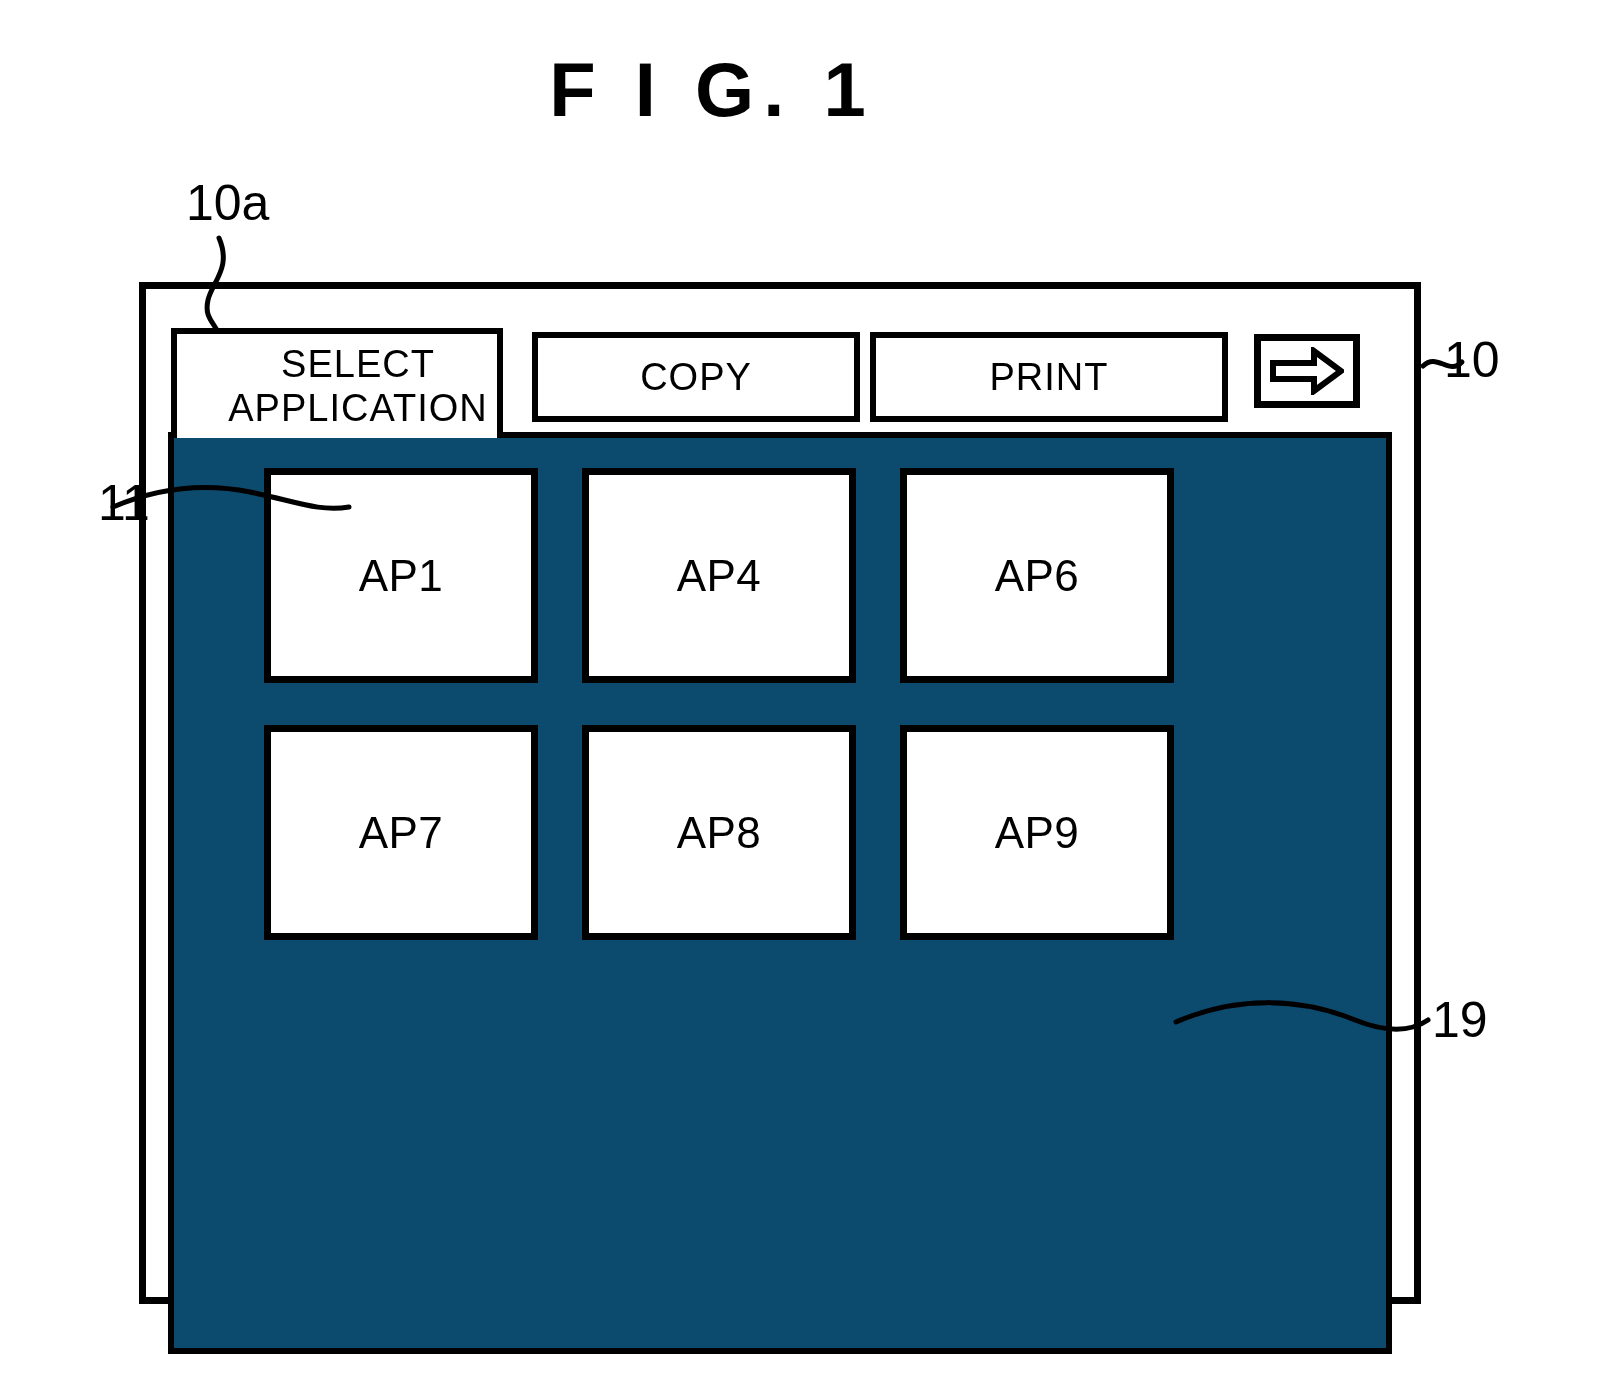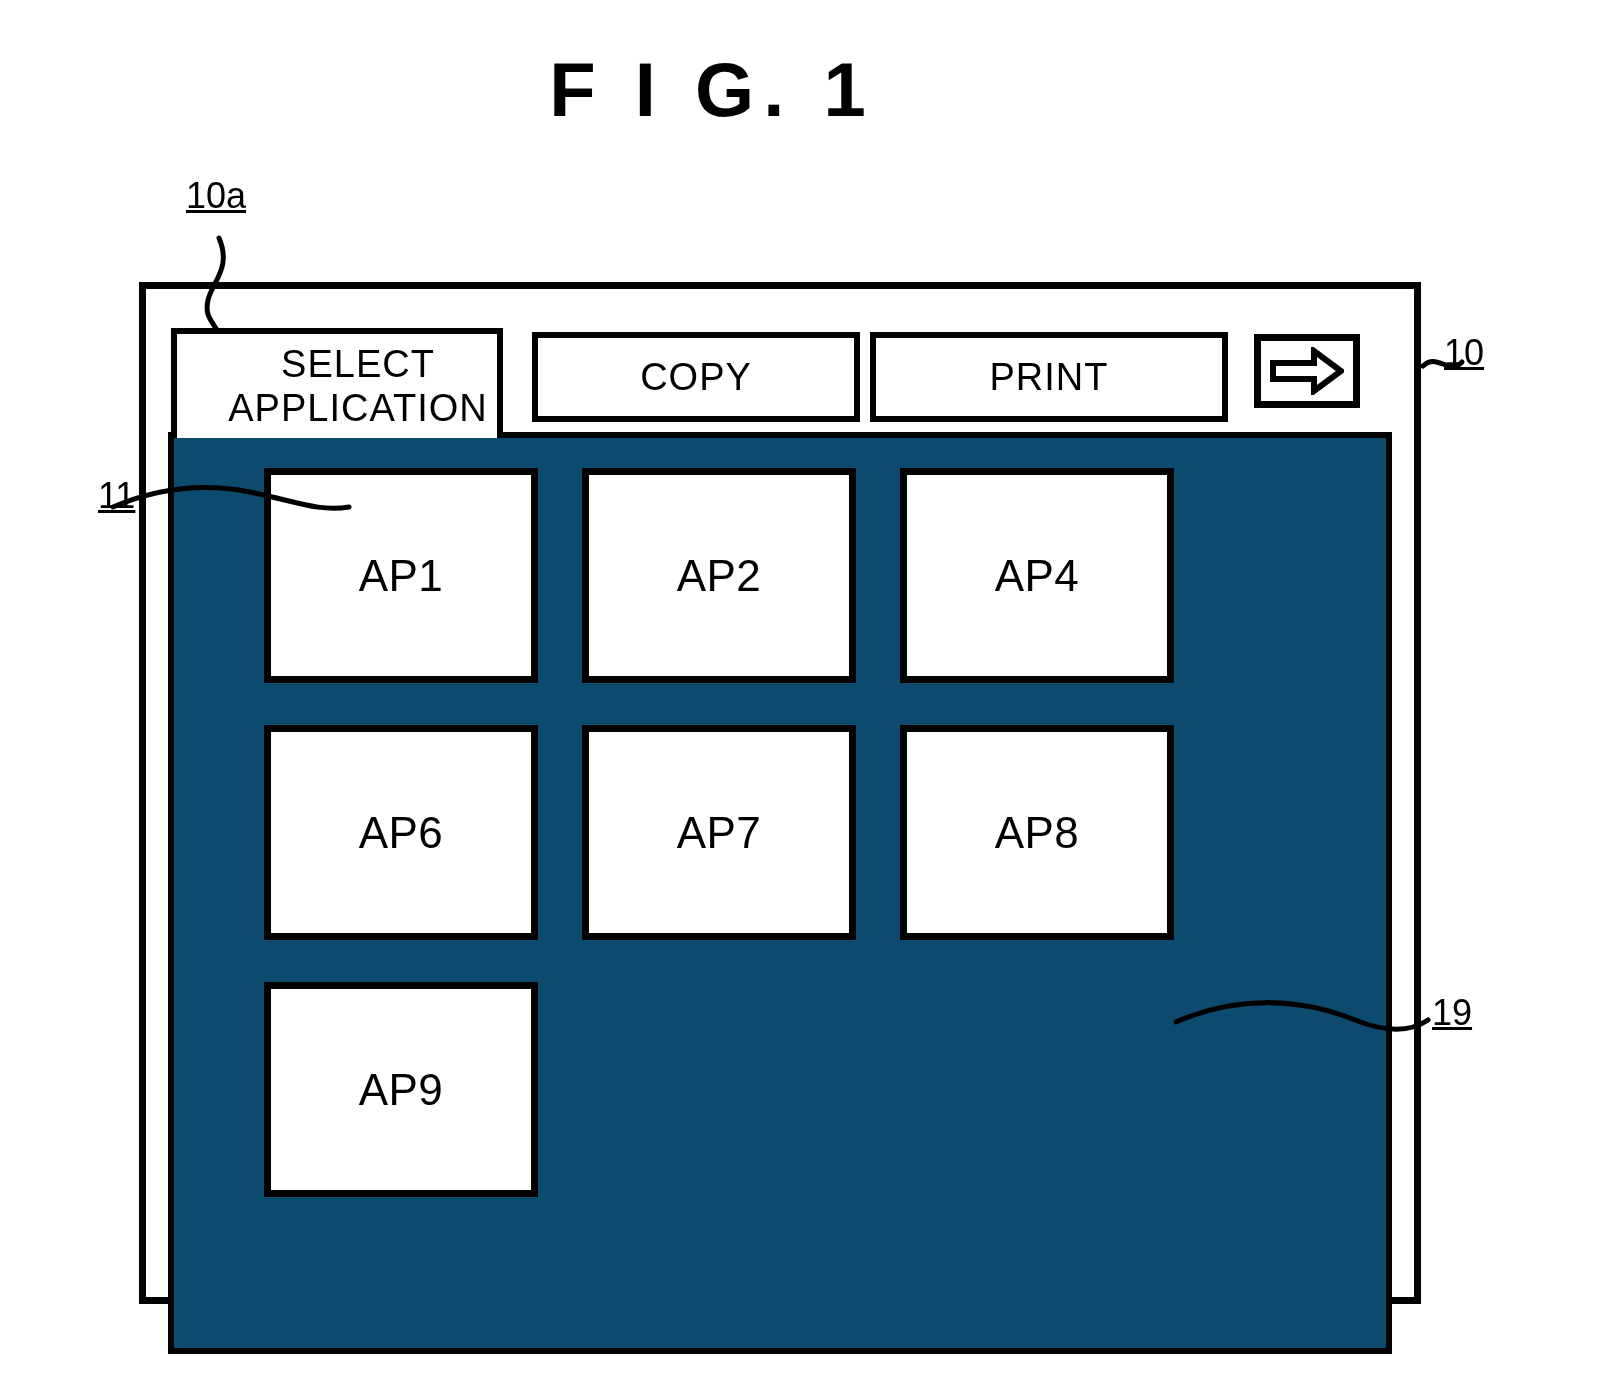--- a/index.html
+++ b/index.html
@@ -150,24 +150,23 @@
     display: flex;
     align-items: center;
     justify-content: center;
     font-size: 44px;
     letter-spacing: 0.5px;
   }
 
   
   .ref-label {
     position: absolute;
-    font-size: 36px;
+    font-size: 50px;
     line-height: 1;
     white-space: nowrap;
-    text-decoration: underline;
   }
   #ref-10a { left: 186px; top: 178px; }
   #ref-10  { left: 1444px; top: 335px; }
   #ref-11  { left: 62px;  top: 478px; margin-left: 36px; }
   #ref-19  { left: 1432px; top: 995px; }
 
   #leader-layer {
     position: absolute;
     left: 0; top: 0;
     width: 1615px; height: 1374px;
@@ -199,21 +198,20 @@
         <svg width="74" height="48" viewBox="0 0 74 48" aria-hidden="true">
           <polygon points="3,16 44,16 44,4 71,24 44,44 44,32 3,32" fill="#ffffff" stroke="#000000" stroke-width="6" stroke-linejoin="miter"></polygon>
         </svg>
       </span>
     </div>
   </div>
 
   <div id="content-area">
     <div id="app-grid">
       <div class="app-button">AP1</div>
-      <div class="app-button">AP2</div>
       <div class="app-button">AP4</div>
       <div class="app-button">AP6</div>
       <div class="app-button">AP7</div>
       <div class="app-button">AP8</div>
       <div class="app-button">AP9</div>
     </div>
   </div>
 </div>
 
 <svg id="leader-layer" viewBox="0 0 1615 1374" xmlns="http://www.w3.org/2000/svg">

